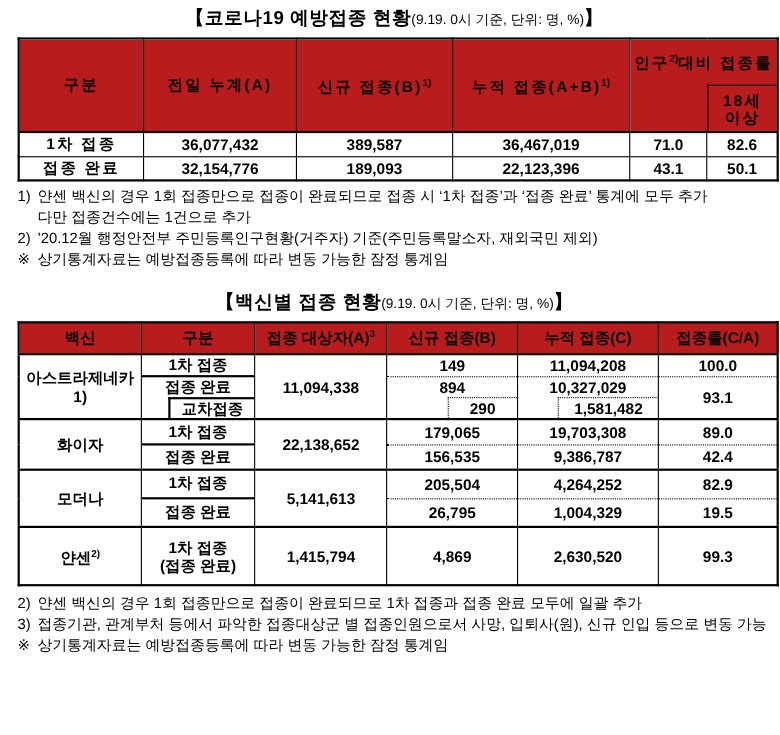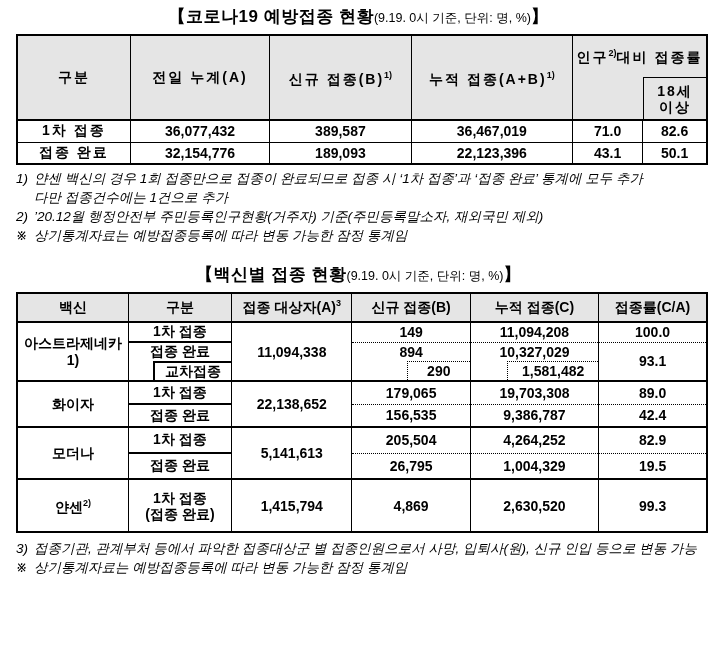--- a/index.html
+++ b/index.html
@@ -19,21 +19,21 @@
   .doc-title .t-sub { font-size: 12.5px; font-weight: normal; letter-spacing: 0; }
   .title1 { margin-bottom: 5px; }
   .title2 { margin-top: 19px; margin-bottom: 5px; }
 
   
   table { border-collapse: collapse; table-layout: fixed; width: 692px; border: 2px solid #000; }
   th, td {
     border: 1px solid #000; text-align: center; vertical-align: middle;
     font-size: 14px; font-weight: bold; padding: 0 2px; overflow: hidden;
   }
-  th { background: #e5e5e5; border-bottom-width: 2px; }
+  th { background: #b91c1c; border-bottom-width: 2px; }
   sup { font-size: 9px; letter-spacing: 0; }
 
   
   .t1 tr.h  { height: 85px; }
   .t1 tr.d  { height: 22px; }
   .t1 th    { letter-spacing: 2px; line-height: 17px; }
   .t1 td.lbl{ letter-spacing: 2px; }
   .pop-cell { padding: 0; vertical-align: top; position: relative; }
   .pop-title{ width: 132px; margin: 8px auto 0 auto; line-height: 18px; }
   .age18-box{
@@ -62,21 +62,21 @@
   td.cross-cell { padding: 0; border-top: none; }
   .cross-box {
     margin-left: auto; height: 19px;
     display: flex; align-items: center; justify-content: center;
   }
   .cross-box.solid { width: 78px; border-top: 2px solid #000; border-left: 2px solid #000; }
   .cross-box.dot-a { width: 63px; border-top: 1px dotted #000; border-left: 1px dotted #000; }
   .cross-box.dot-b { width: 91px; border-top: 1px dotted #000; border-left: 1px dotted #000; }
 
   
-  .footnotes { font-size: 13.5px; line-height: 19px; font-style: italic; }
+  .footnotes { font-size: 13.5px; line-height: 19px; }
   .fn1 { margin-top: 4px; }
   .fn2 { margin-top: 6px; }
   .fn  { padding-left: 18px; }
   .fn .mk { display: inline-block; width: 18px; margin-left: -18px; }
 </style>
 </head>
 <body>
 
 <div class="page">
 
@@ -230,17 +230,18 @@
       </td>
       <td>1,415,794</td>
       <td>4,869</td>
       <td>2,630,520</td>
       <td>99.3</td>
     </tr>
   </tbody>
     </table>
 
   <div class="footnotes fn2">
+    <div class="fn"><span class="mk">2)</span><span>얀센 백신의 경우 1회 접종만으로 접종이 완료되므로 1차 접종과 접종 완료 모두에 일괄 추가</span></div>
     <div class="fn"><span class="mk">3)</span><span>접종기관, 관계부처 등에서 파악한 접종대상군 별 접종인원으로서 사망, 입퇴사(원), 신규 인입 등으로 변동 가능</span></div>
     <div class="fn"><span class="mk">※</span><span>상기통계자료는 예방접종등록에 따라 변동 가능한 잠정 통계임</span></div>
   </div>
 
 </div>
 
 </body></html>

